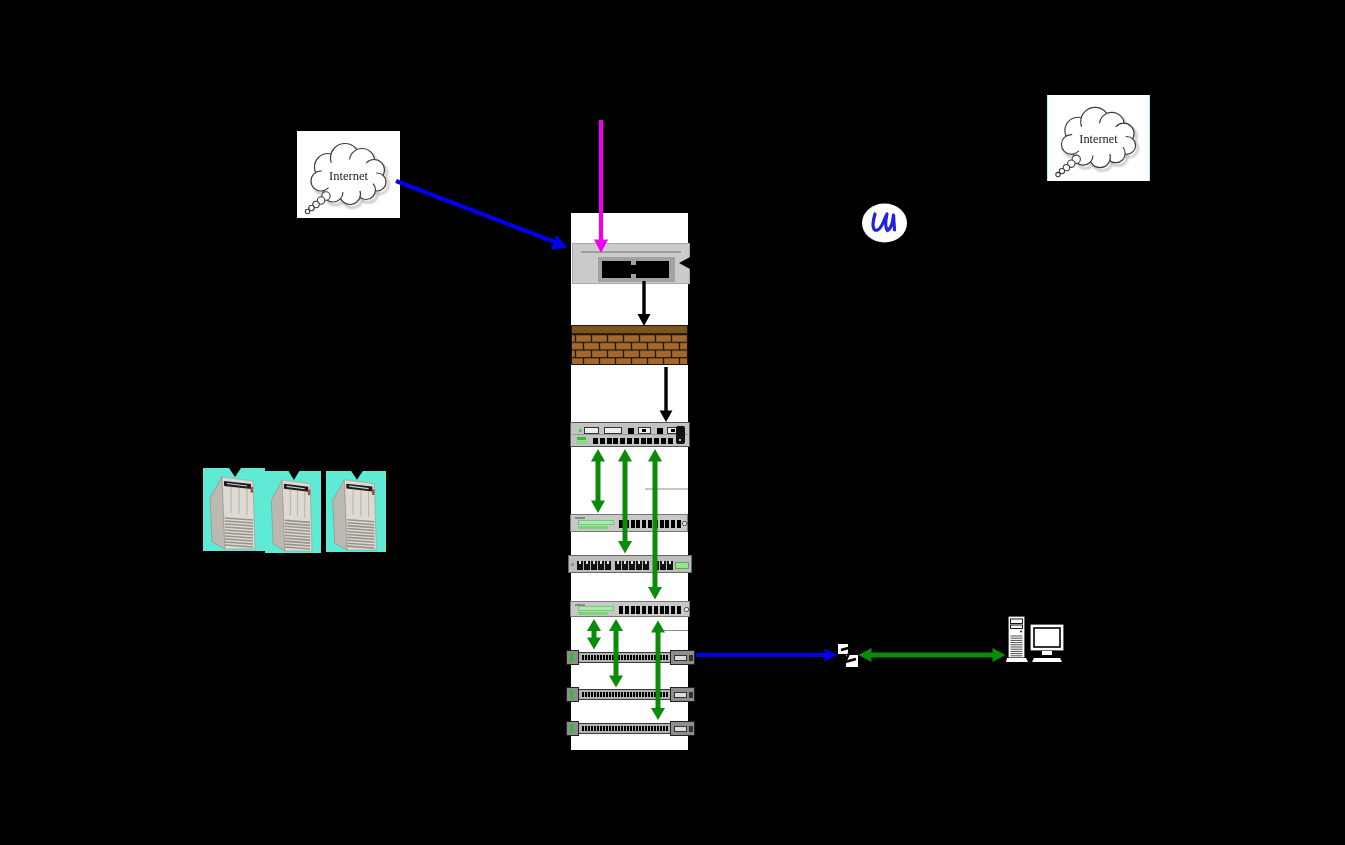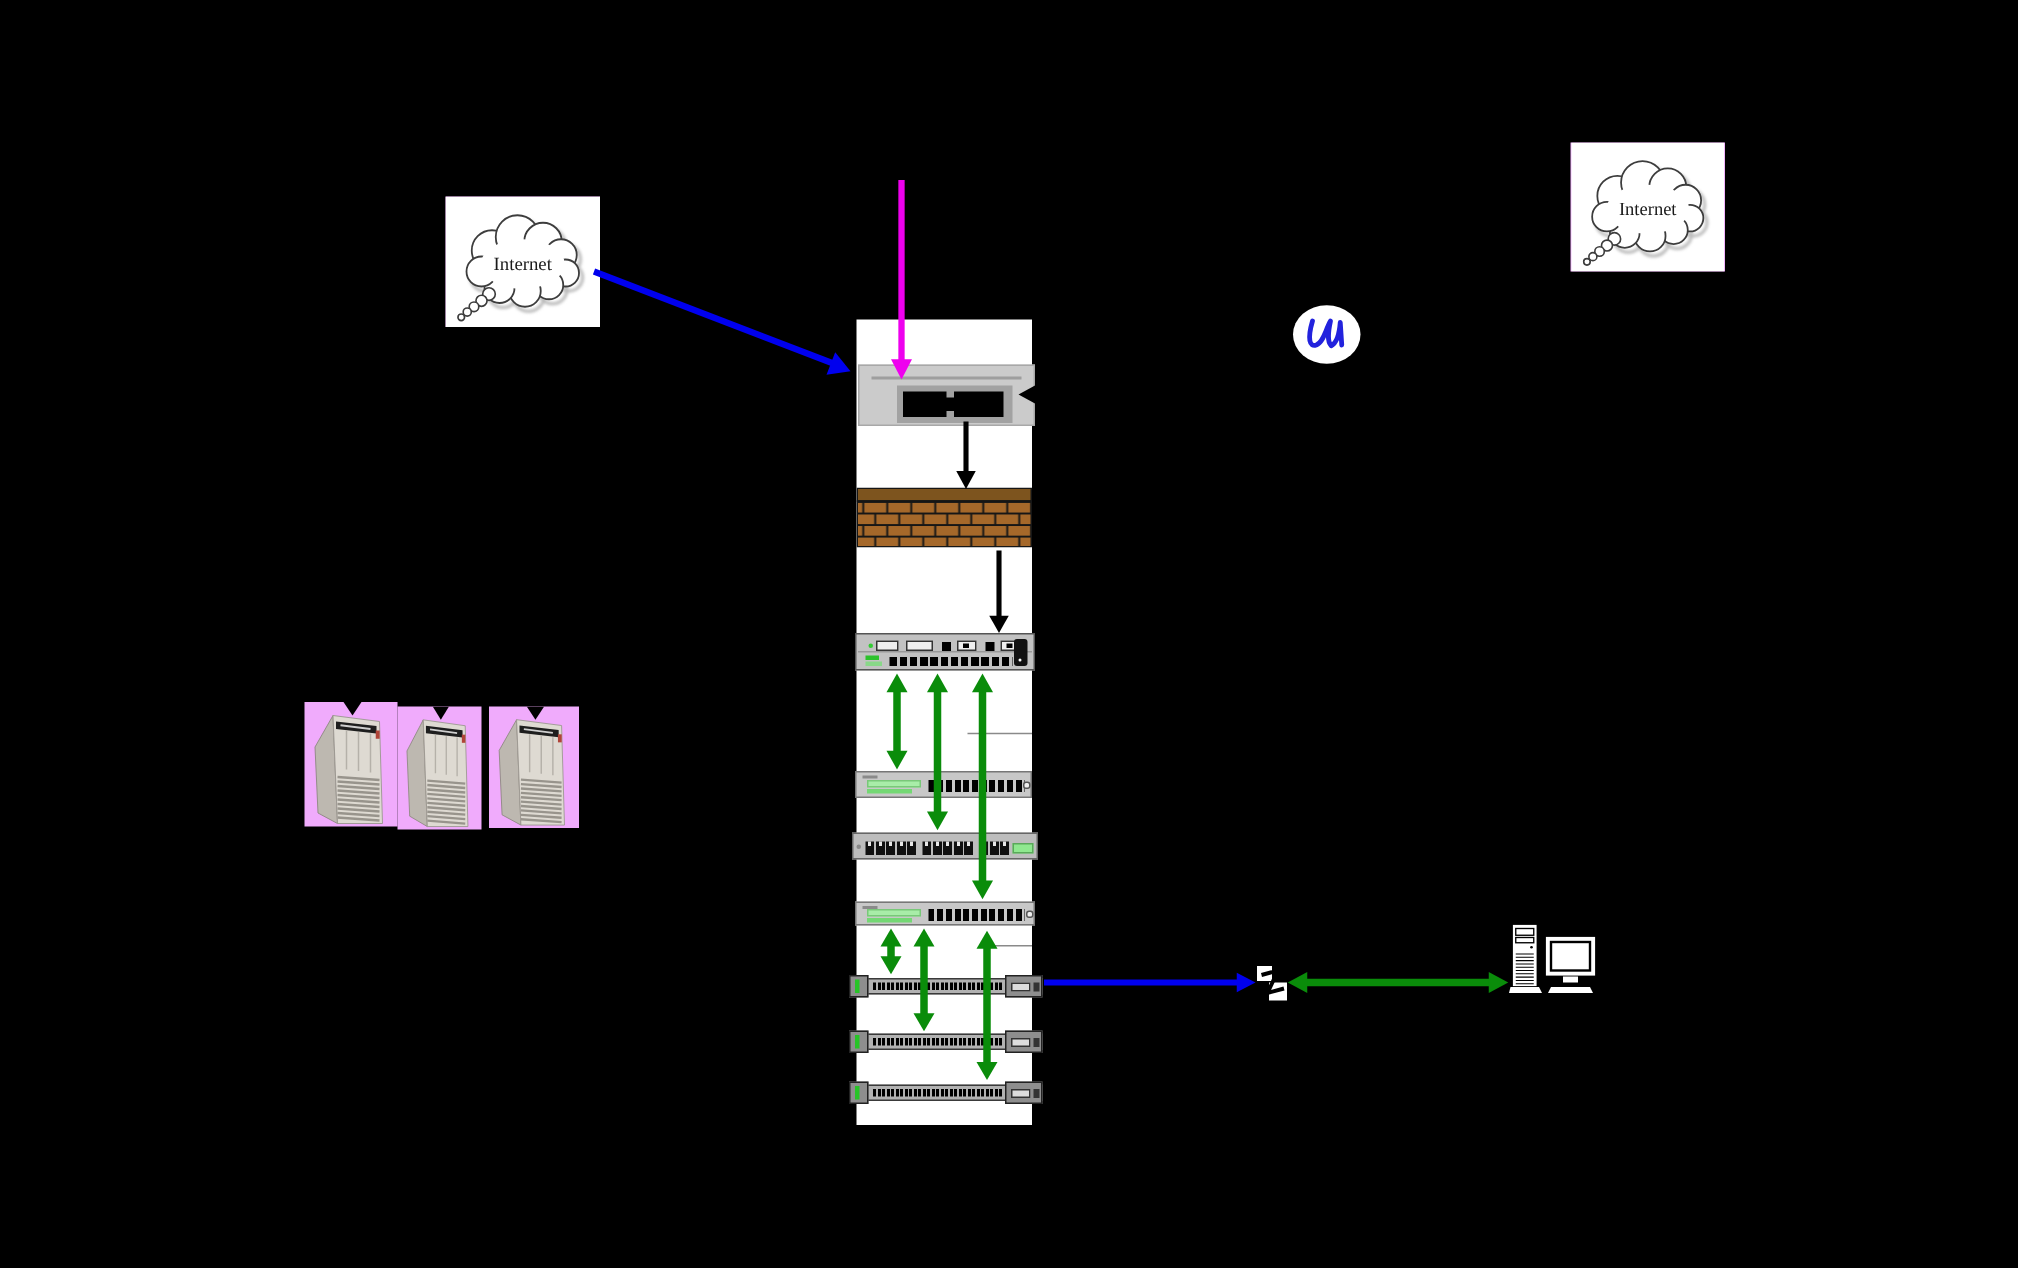--- a/index.html
+++ b/index.html
@@ -3,21 +3,21 @@
 <meta charset="utf-8">
 <style>
   html,body{margin:0;padding:0;background:#000;}
   body{width:1345px;height:845px;position:relative;overflow:hidden;
        font-family:"Liberation Serif",serif;}
   .abs{position:absolute;}
   .canvas{position:absolute;left:0;top:0;width:1345px;height:845px;background:#000;}
   .rack{position:absolute;background:#fff;}
   .dev{position:absolute;box-sizing:border-box;}
   .dev *{box-sizing:border-box;}
-  .whitebox{position:absolute;background:#f0abfc;}
+  .whitebox{position:absolute;background:#5eead4;}
   .ports-router{background:repeating-linear-gradient(90deg,#000 0 5px,rgba(0,0,0,0) 5px 6.8px);}
   .ports-dist{background:repeating-linear-gradient(90deg,#000 0 4px,rgba(0,0,0,0) 4px 5.8px);}
   .ports-access{background:repeating-linear-gradient(90deg,#000 0 2.2px,rgba(0,0,0,0) 2.2px 3px);}
   .jacks{background:repeating-linear-gradient(90deg,#111 0 6px,rgba(0,0,0,0) 6px 7px);}
   .jack-notch{background:repeating-linear-gradient(90deg,rgba(0,0,0,0) 0 2px,#e8e8e8 2px 4px,rgba(0,0,0,0) 4px 7px);}
   .overlay{position:absolute;left:0;top:0;pointer-events:none;z-index:9;}
   .devlayer{z-index:3;}
   svg{display:block;}
   .cloud-text{font-family:"Liberation Serif",serif;}
 </style>

